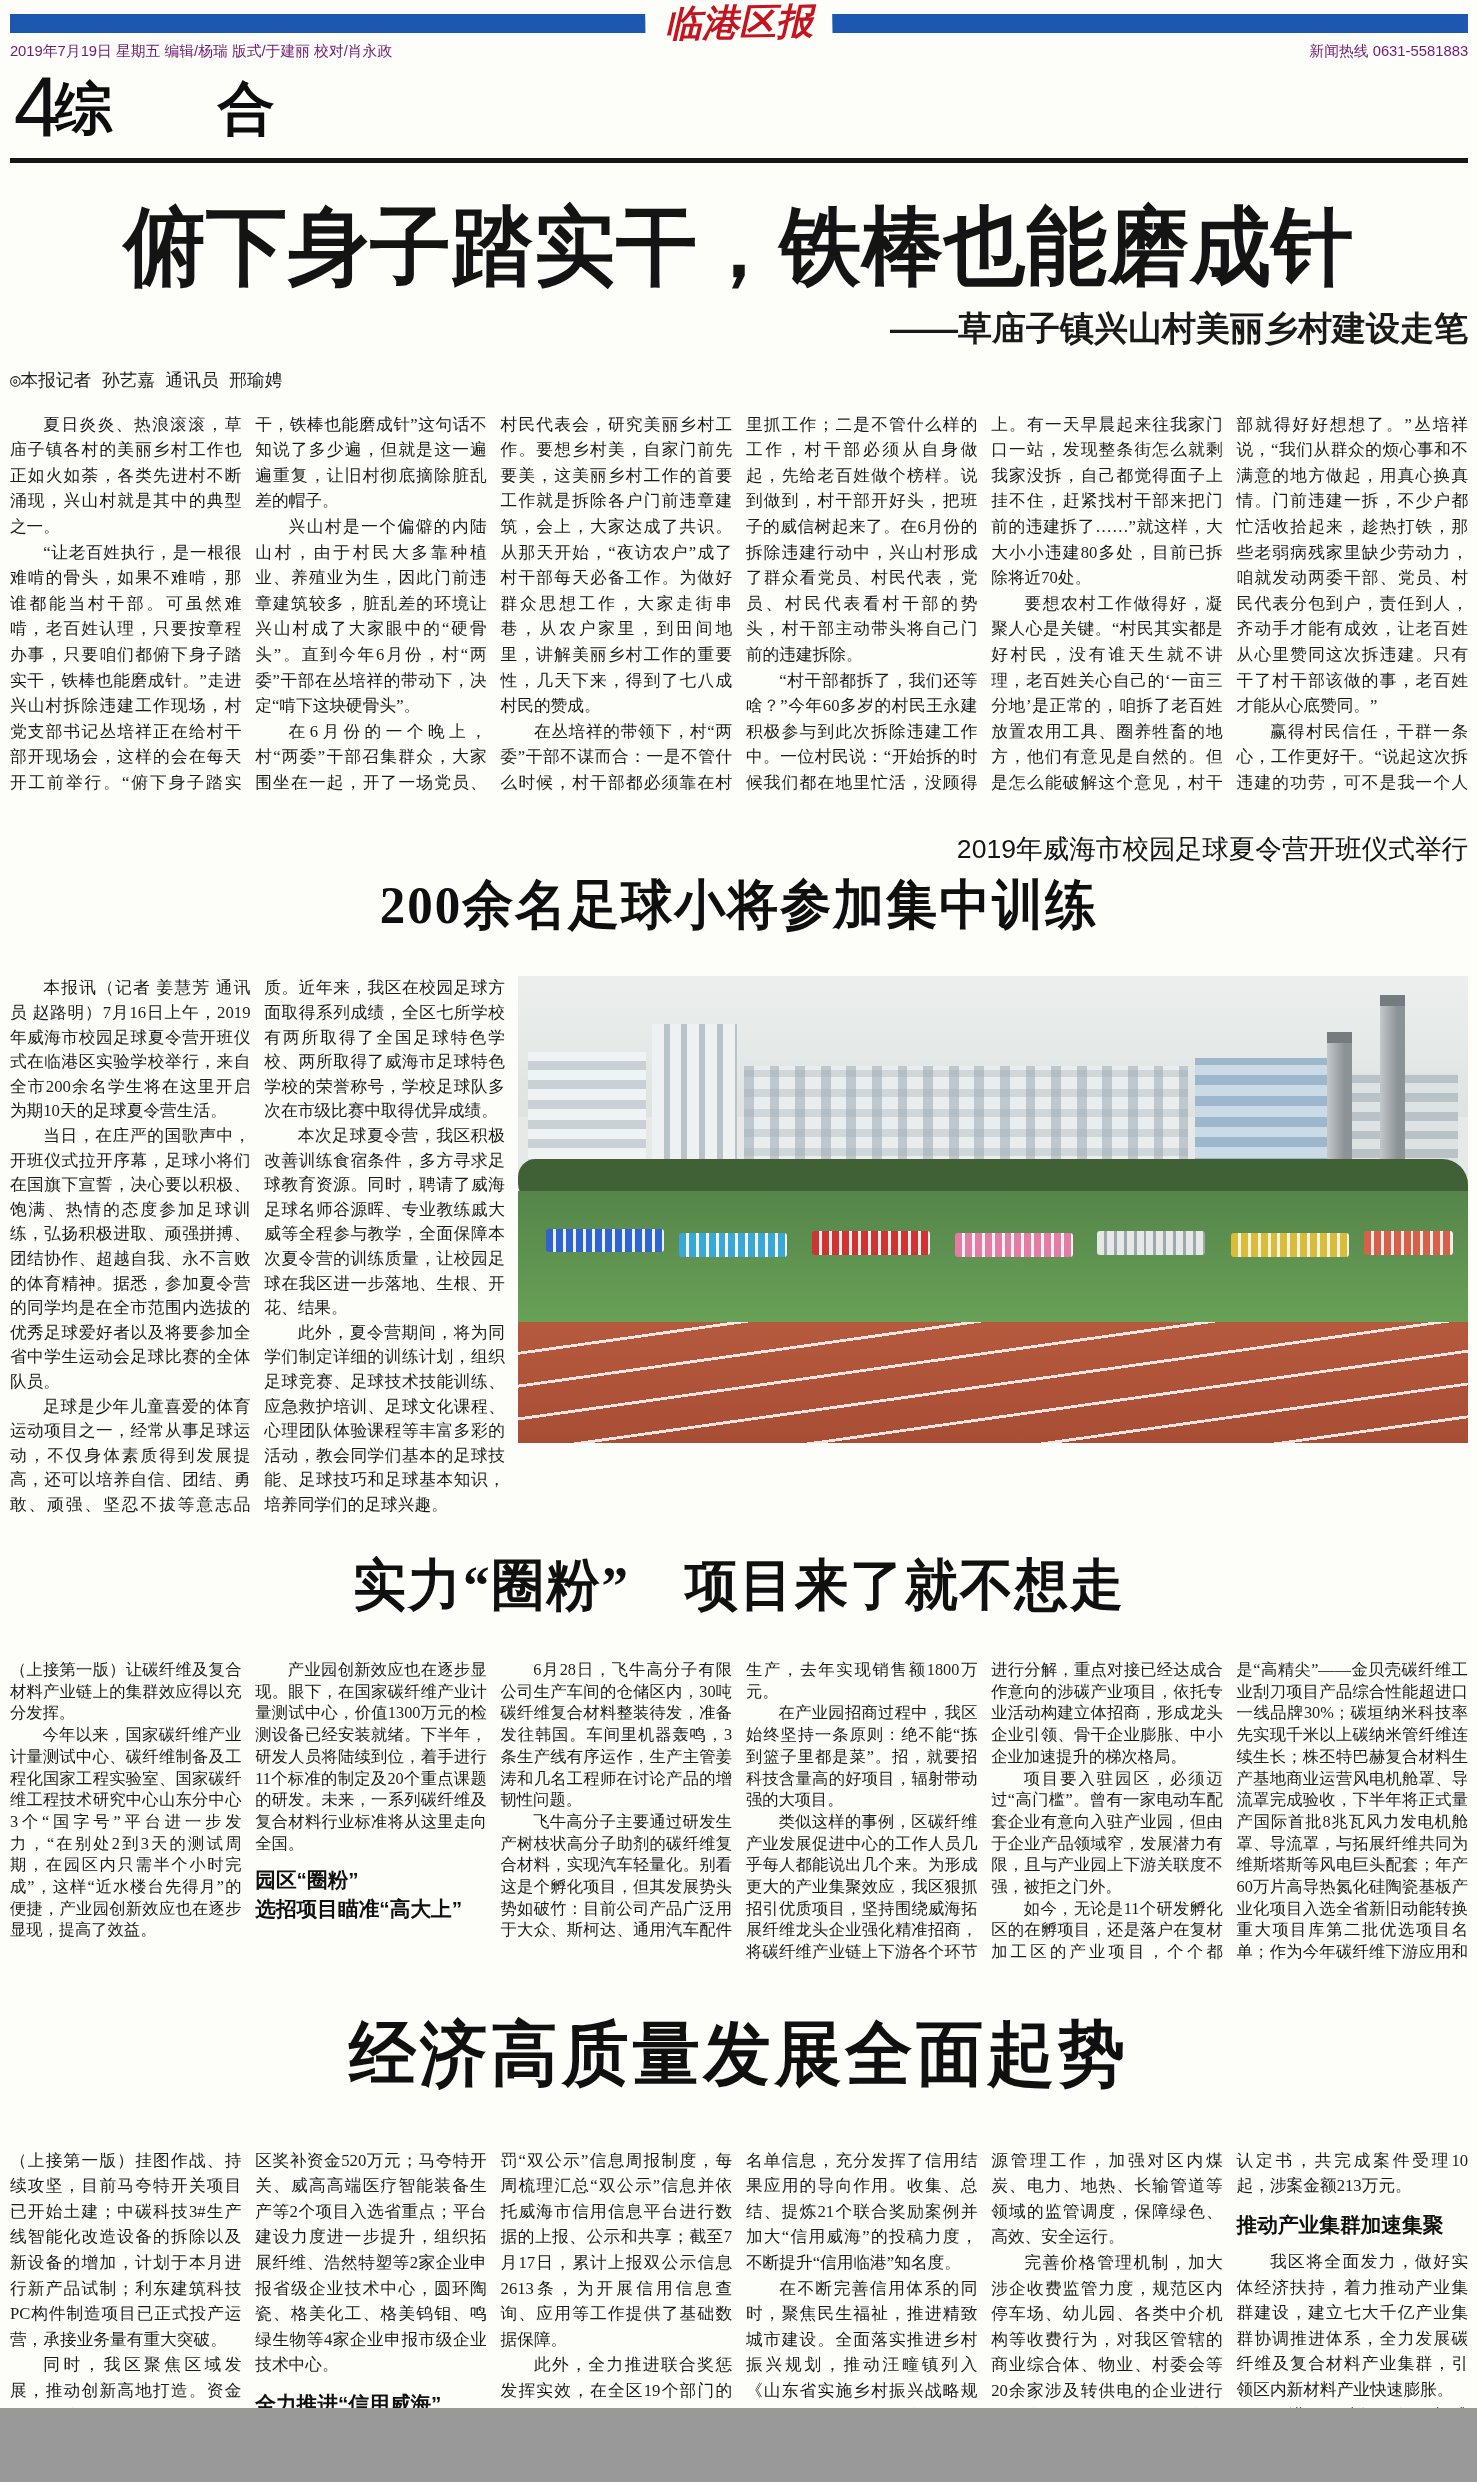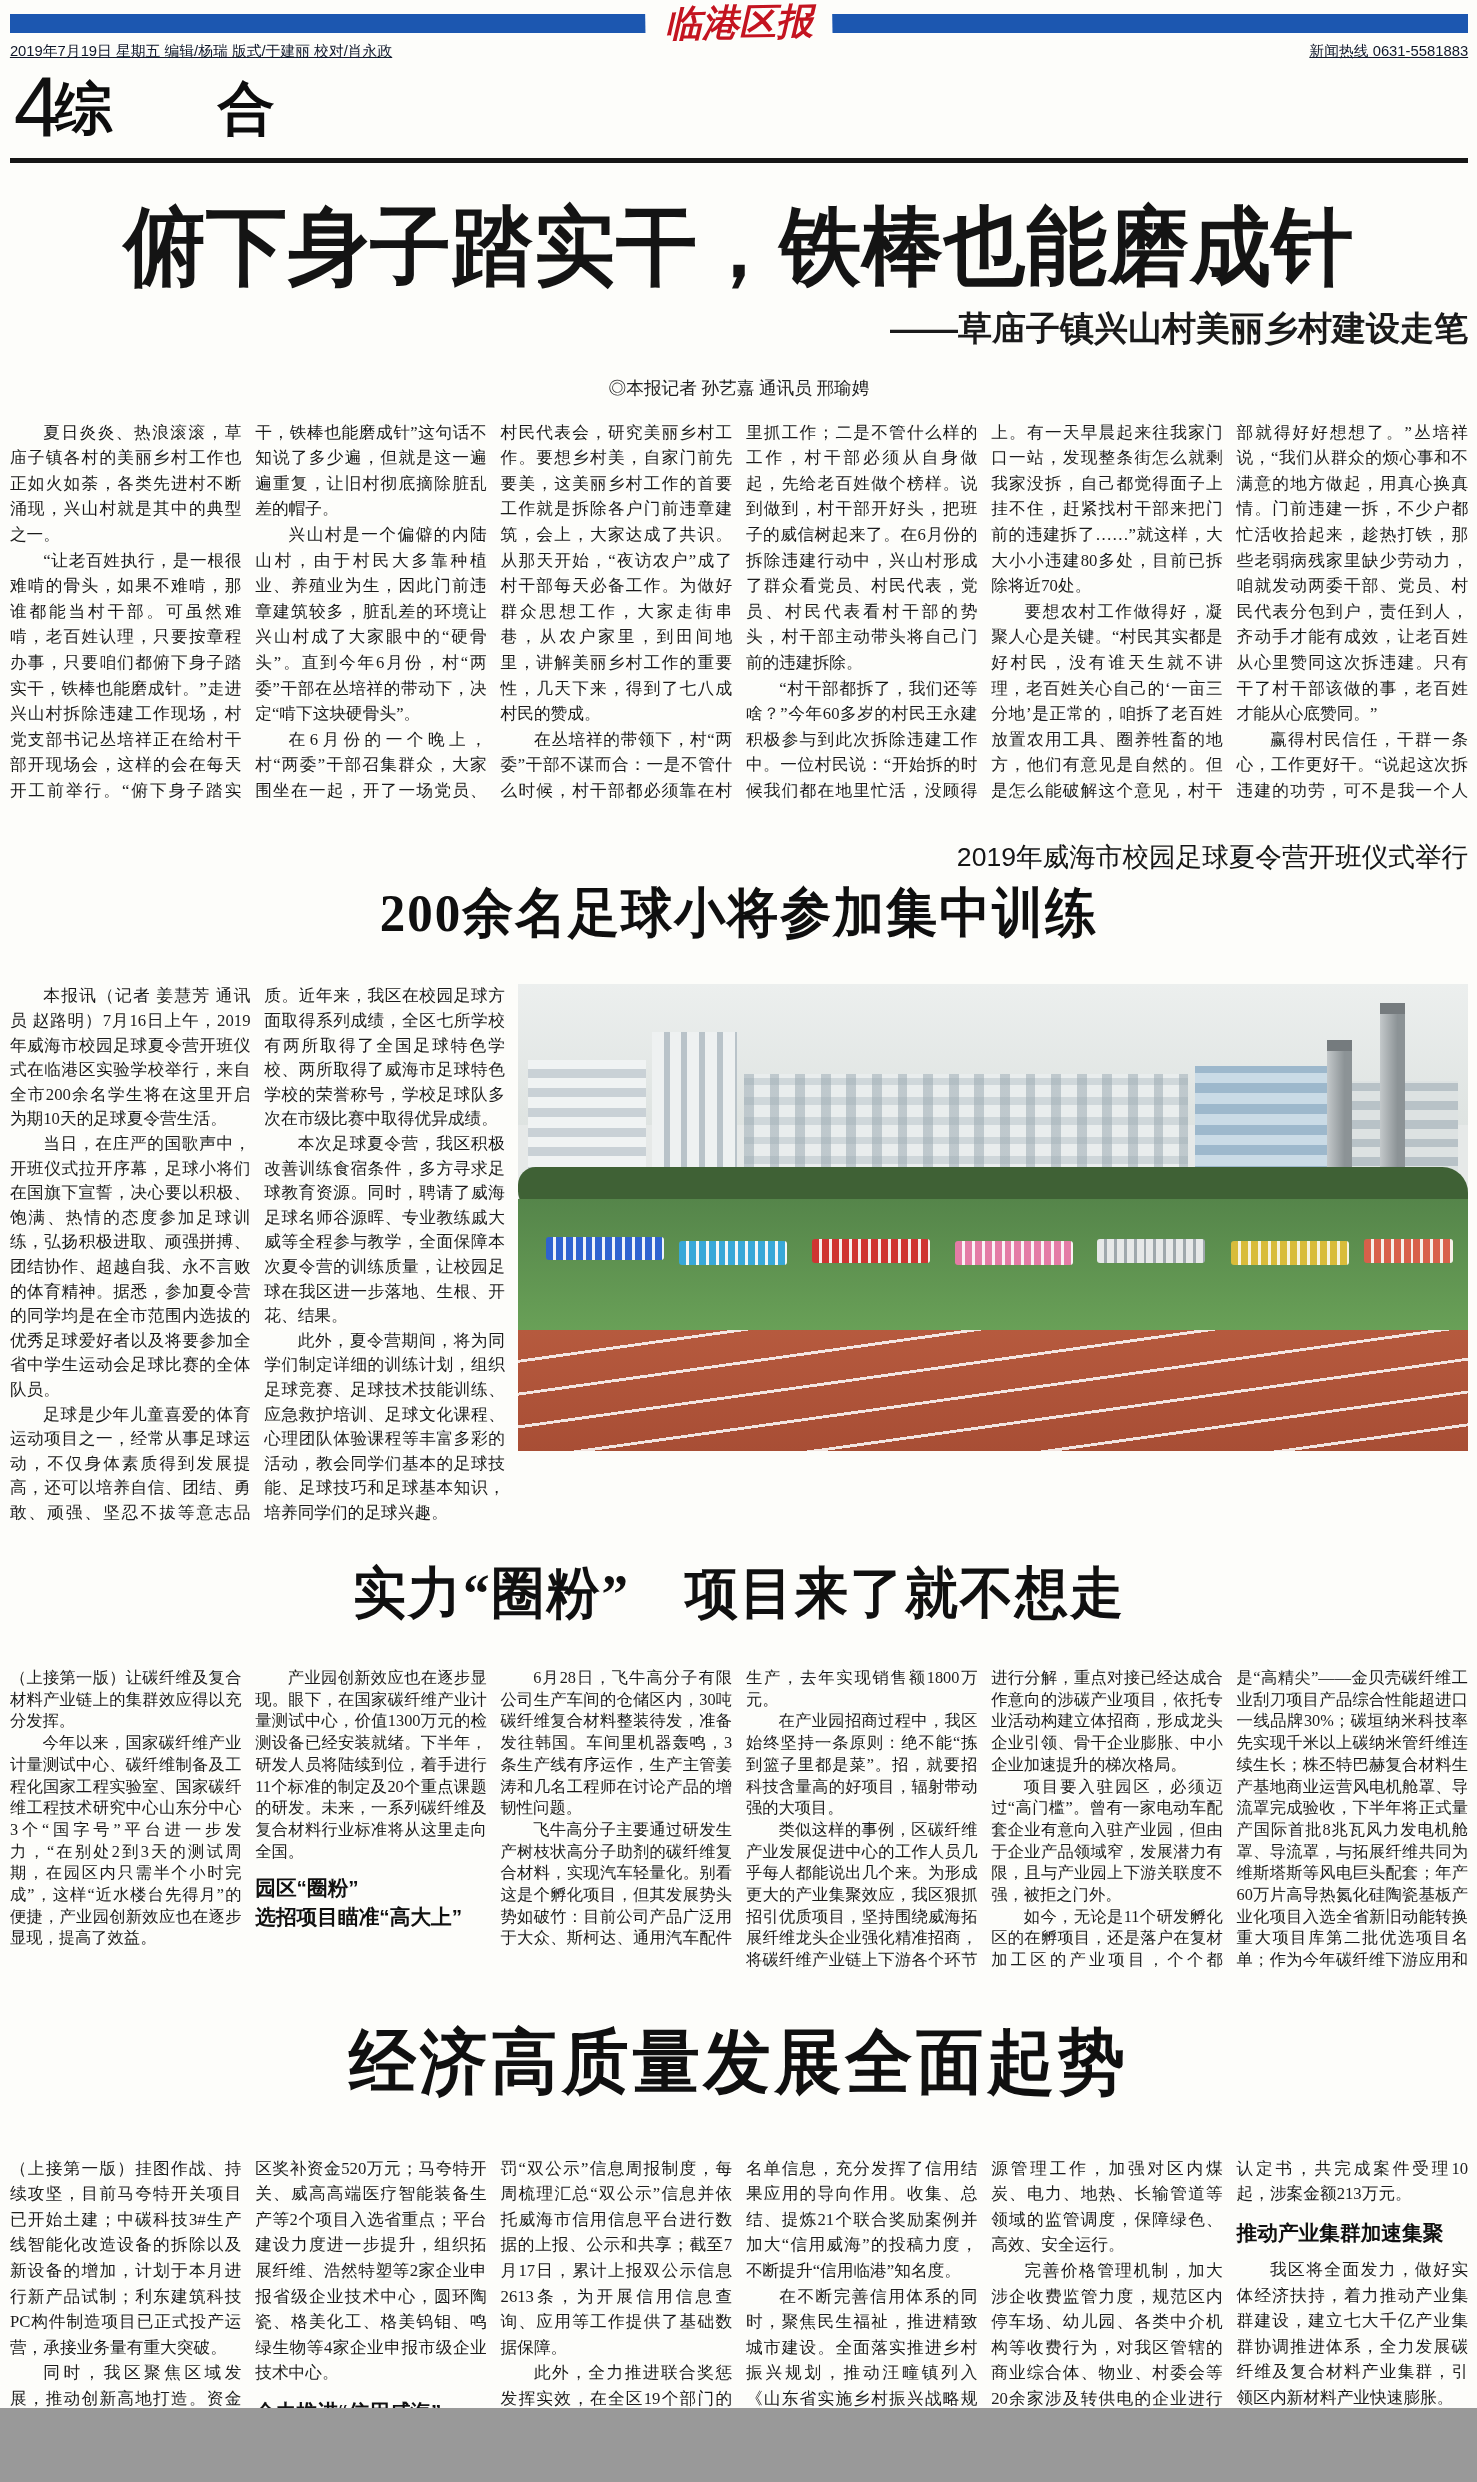--- a/index.html
+++ b/index.html
@@ -11,21 +11,21 @@
   
   .band{position:relative;height:19.7px;background:#1c57b0;margin-top:13.8px;}
   .logo{
     position:absolute;left:50%;top:-11.8px;transform:translateX(-50%) rotate(-1deg);
     background:#fdfdfa;padding:0 19.7px;font-size:37px;line-height:41px;
     color:#c41420;font-weight:bold;font-style:italic;
     font-family:"Liberation Serif","DejaVu Serif",serif;white-space:nowrap;
   }
   .dateline{
     display:flex;justify-content:space-between;margin-top:8.9px;
-    font-family:"Liberation Sans","DejaVu Sans",sans-serif;font-size:14.8px;color:#0f172a;text-decoration:underline;
+    font-family:"Liberation Sans","DejaVu Sans",sans-serif;font-size:14.8px;color:#701a75;
   }
   .secrow{position:relative;height:91px;margin-top:2px;}
   .pageno{
     position:absolute;left:3.9px;top:-2px;font-size:85px;line-height:91px;
     font-family:"Liberation Sans","DejaVu Sans",sans-serif;font-weight:500;color:#111;
   }
   .sectitle{
     display:block;font-size:57px;line-height:91px;font-weight:700;
     letter-spacing:45px;padding-left:45px;color:#0d0d0d;
     font-family:"Liberation Sans","DejaVu Sans",sans-serif;
@@ -34,22 +34,22 @@
   
   .a1-headline{
     text-align:center;font-size:81px;line-height:91px;font-weight:700;color:#141414;
     margin:39px 0 0;letter-spacing:1px;transform:scaleY(1.06);
   }
   .a1-deck{
     text-align:right;font-size:34px;line-height:39px;font-weight:600;color:#1a1a1a;
     margin-top:15.8px;font-family:Liberation Sans, sans-serif;
   }
   .a1-byline{
-    text-align:center;font-size:17.7px;margin-top:28px;color:#222;
-    font-family:Liberation Serif, serif;
+    text-align:left;font-size:17.7px;margin-top:20px;color:#222;
+    font-family:Liberation Mono, monospace;
   }
   .body6{
     column-count:6;column-gap:13.8px;text-align:justify;
     font-size:16.7px;line-height:25.6px;overflow:hidden;
   }
   .a1-body{height:392px;margin-top:19.7px;}
   .page p{margin:0;text-indent:2em;}
   .page p.flush{text-indent:0;}
   
   .a2-kicker{

